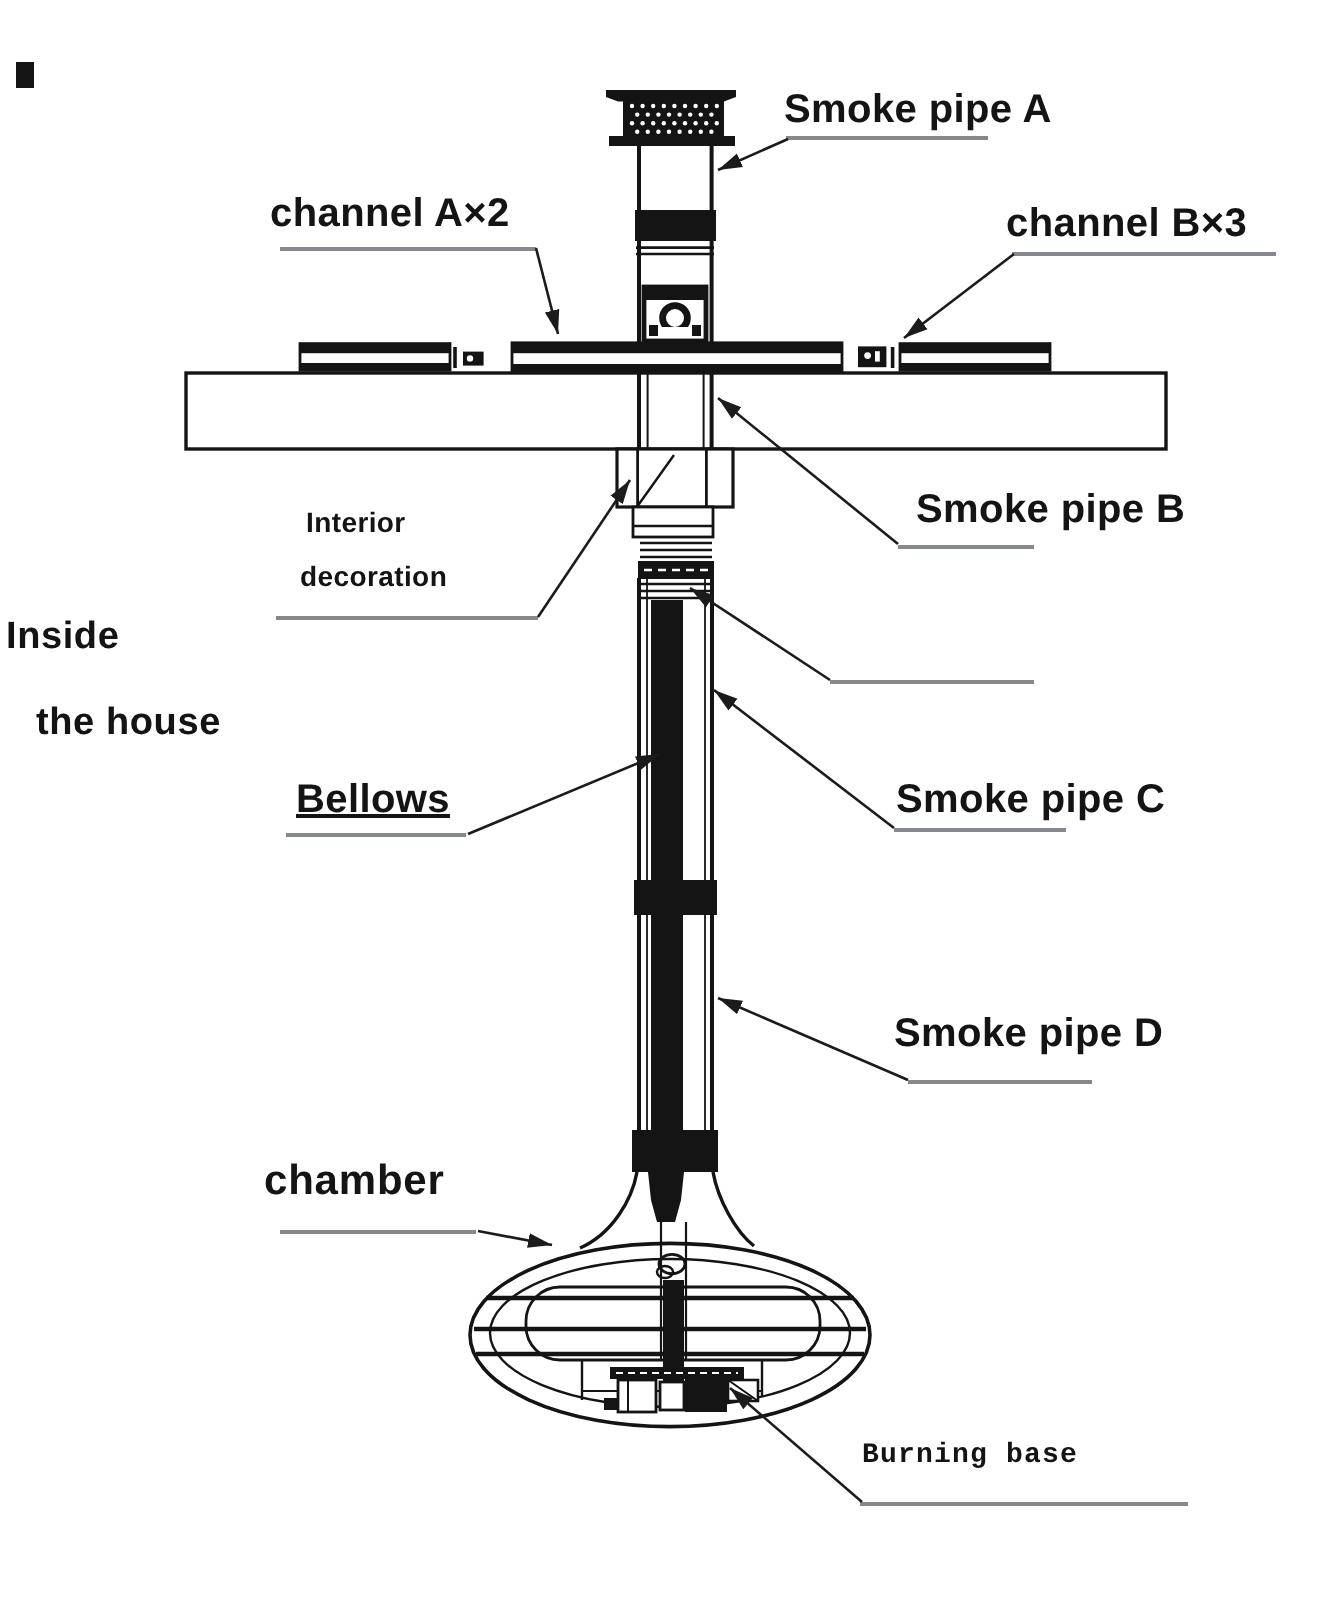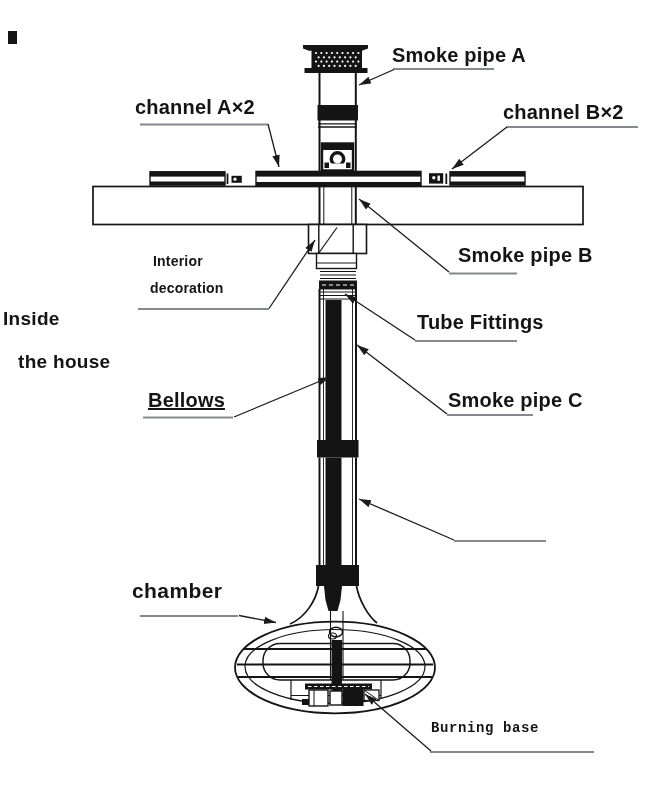--- a/index.html
+++ b/index.html
@@ -218,24 +218,24 @@
     <line x1="447" y1="414" x2="357" y2="345" marker-end="url(#arw)"></line>
     <line x1="234" y1="417" x2="330" y2="377" marker-end="url(#arw)"></line>
     <line x1="454" y1="540" x2="359" y2="499" marker-end="url(#arw)"></line>
     <line x1="239" y1="615.5" x2="276" y2="622.5" marker-end="url(#arw)"></line>
     <line x1="431" y1="751" x2="365" y2="694" marker-end="url(#arw)"></line>
   </g>
 </svg>
 
   <div class="lbl fs-pipe" style="left:392px;top:44px;">Smoke pipe A</div>
   <div class="lbl fs-chan" style="left:135px;top:96px;">channel A×2</div>
-  <div class="lbl fs-chan" style="left:503px;top:101px;">channel B×2</div>
+  <div class="lbl fs-chan" style="left:503px;top:101px;">channel B×3</div>
   <div class="lbl fs-pipe" style="left:458px;top:244px;">Smoke pipe B</div>
   <div class="lbl fs-small" style="left:153px;top:253px;">Interior</div>
   <div class="lbl fs-small" style="left:150px;top:280px;">decoration</div>
   <div class="lbl fs-big" style="left:3px;top:308px;">Inside</div>
   <div class="lbl fs-big" style="left:2px;top:351px;margin-left:16px;">the house</div>
-  <div class="lbl fs-pipe" style="left:417px;top:311px;">Tube Fittings</div>
   <div class="lbl fs-pipe" style="left:148px;top:389px;text-decoration:underline;">Bellows</div>
   <div class="lbl fs-pipe" style="left:448px;top:389px;">Smoke pipe C</div>
+  <div class="lbl fs-pipe" style="left:447px;top:506px;">Smoke pipe D</div>
   <div class="lbl fs-comb" style="left:132px;top:579px;">chamber</div>
   <div class="lbl fs-burn" style="left:431px;top:720px;">Burning base</div>
 </div>
 
 </body></html>

